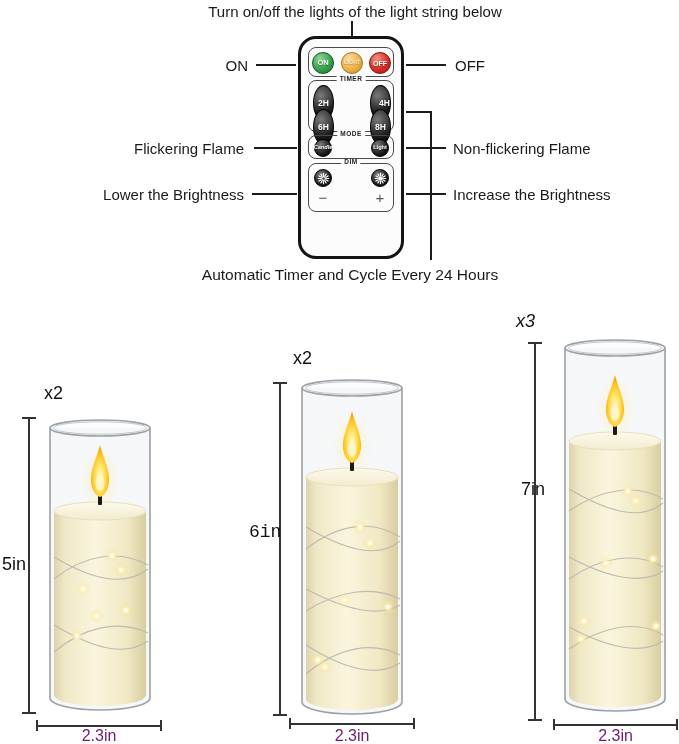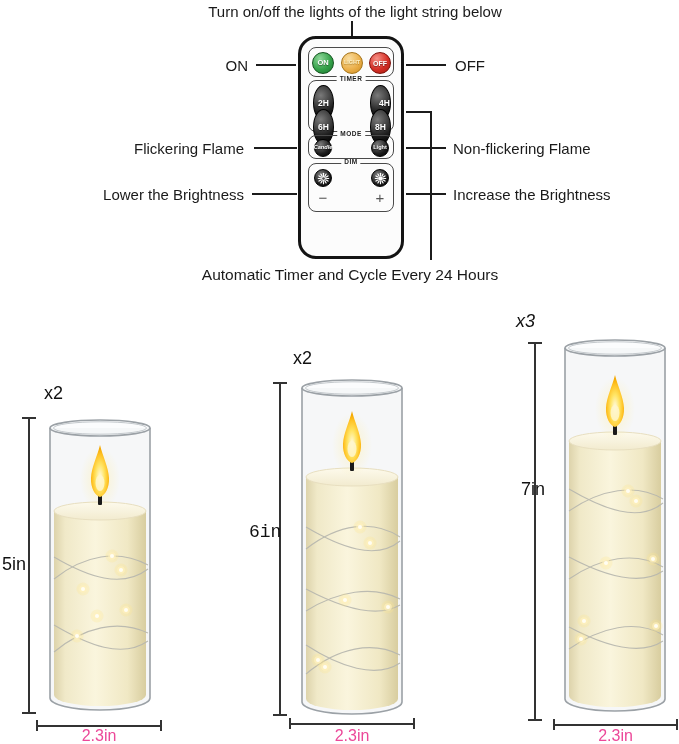--- a/index.html
+++ b/index.html
@@ -57,21 +57,21 @@
   .d1 { left:5px; } .d2 { left:62px; }
   .pm { position:absolute; top:25px; width:18px; text-align:center; font-size:15px; color:#555; }
   .pm-minus { left:5px; } .pm-plus { left:62px; }
 
   
   .dvline { position:absolute; width:1.5px; background:#333; }
   .dcap   { position:absolute; height:1.5px; width:14px; background:#333; }
   .dhline { position:absolute; height:1.5px; background:#333; }
   .dtick  { position:absolute; width:1.5px; height:11px; background:#333; }
   .dimlabel { position:absolute; font-size:18px; color:#111; }
-  .wlabel { position:absolute; font-size:16px; color:#ec4899; text-align:center; }
+  .wlabel { position:absolute; font-size:16px; color:#701a75; text-align:center; }
   .count { position:absolute; font-size:18px; color:#111; }
   .candle-svg { position:absolute; }
 </style>
 </head>
 <body>
 
 <div class="canvas">
 
   <svg width="0" height="0" style="position:absolute" aria-hidden="true">
     <defs>

